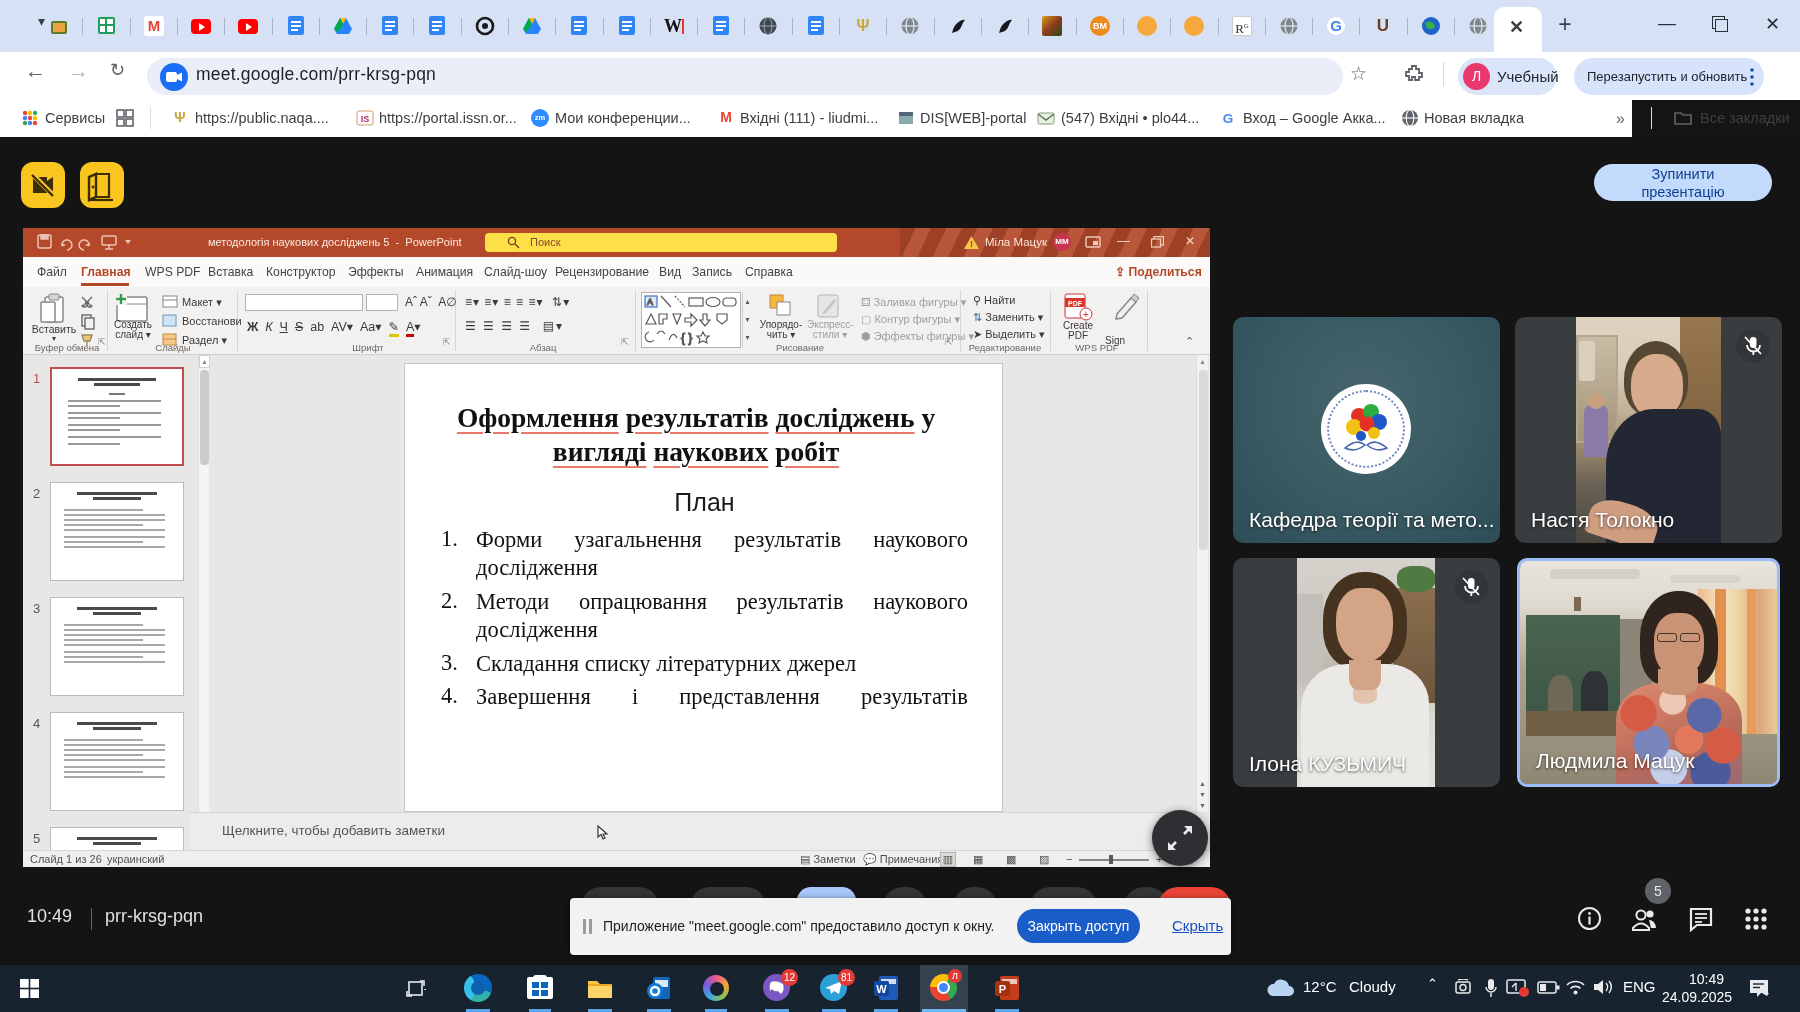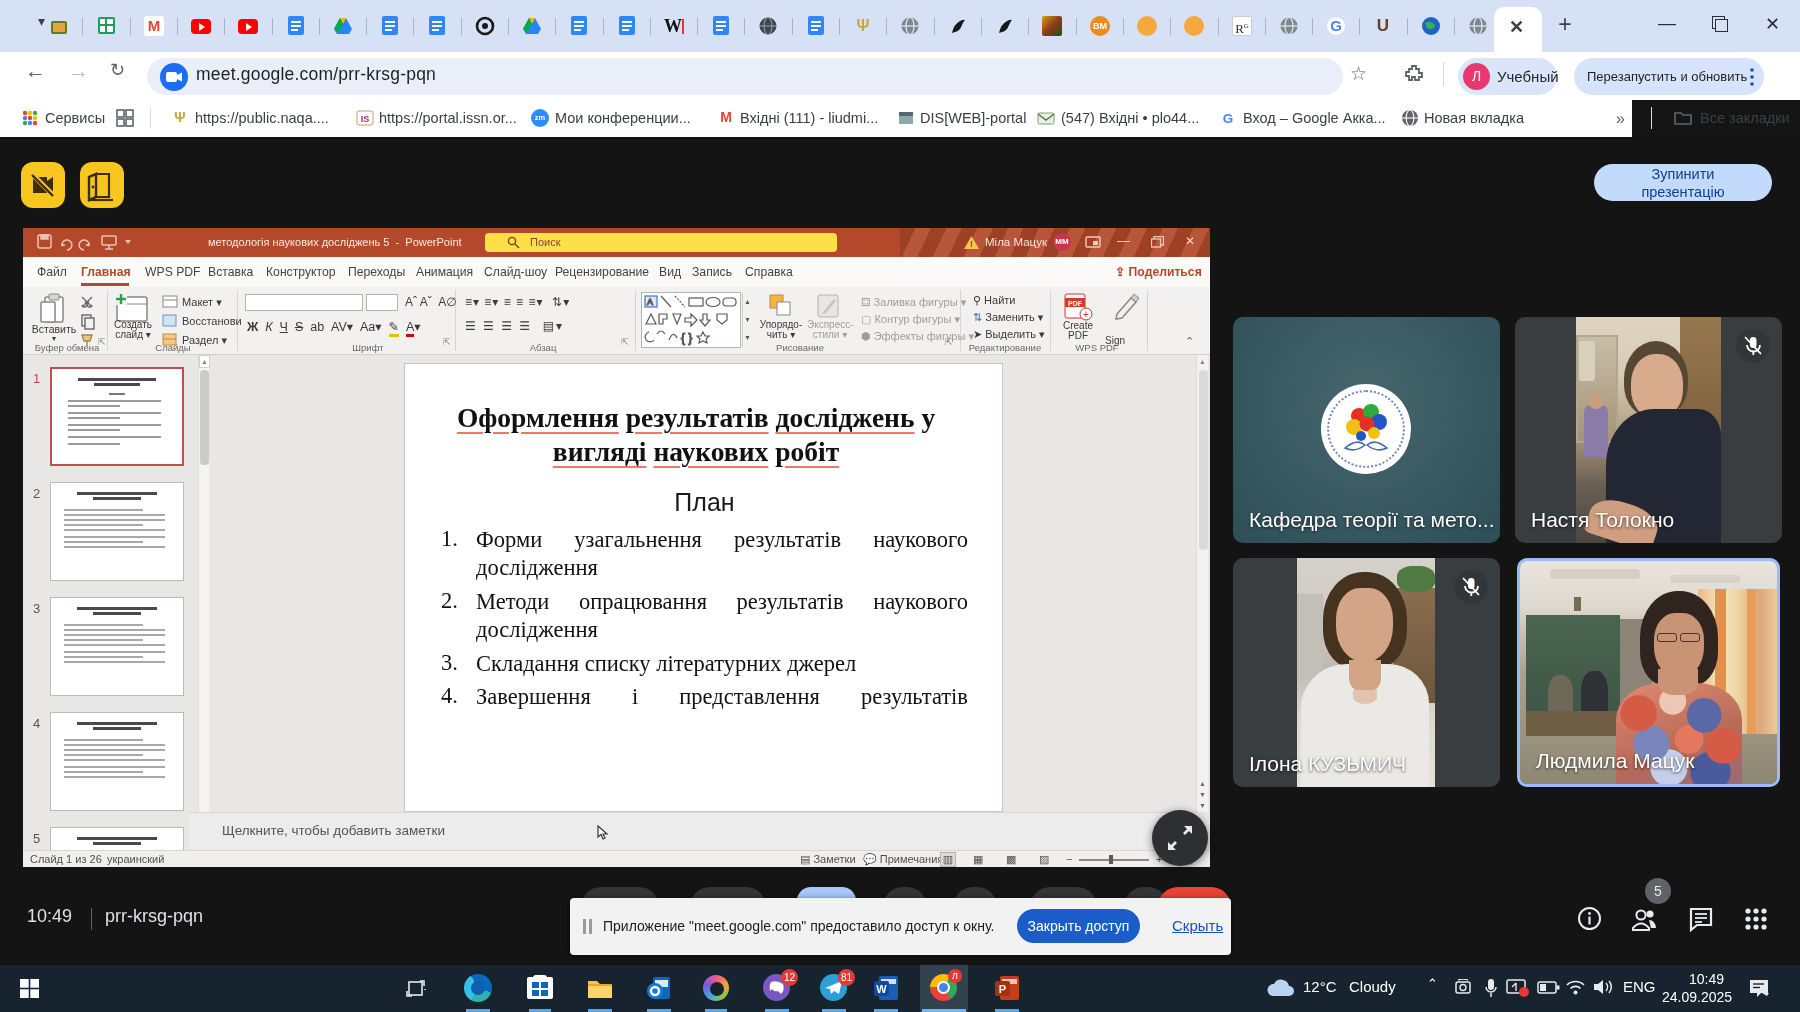--- a/index.html
+++ b/index.html
@@ -389,21 +389,21 @@
           </svg>
  <span style="position:absolute;left:1162px;top:6px;font-size:12px;color:#f6d8cb;">✕</span>
 </div>
 <div id="ppt-menu">
  <span class="mitem" style="left:14px;">Файл</span>
  <span class="mitem" style="left:58px;color:#b3492a;font-weight:bold;">Главная</span>
  <div style="position:absolute;left:58px;top:26px;width:48px;height:3px;background:#b3492a;"></div>
  <span class="mitem" style="left:122px;">WPS PDF</span>
  <span class="mitem" style="left:185px;">Вставка</span>
  <span class="mitem" style="left:243px;">Конструктор</span>
- <span class="mitem" style="left:325px;">Переходы</span>
+ <span class="mitem" style="left:325px;">Эффекты</span>
  <span class="mitem" style="left:393px;">Анимация</span>
  <span class="mitem" style="left:461px;">Слайд-шоу</span>
  <span class="mitem" style="left:532px;">Рецензирование</span>
  <span class="mitem" style="left:636px;">Вид</span>
  <span class="mitem" style="left:669px;">Запись</span>
  <span class="mitem" style="left:722px;">Справка</span>
  <span class="mitem" style="left:1092px;color:#b3492a;font-weight:bold;">⇪ Поделиться</span>
 </div>
 <div id="ppt-ribbon">
  <div class="rsep" style="left:84px"></div>

